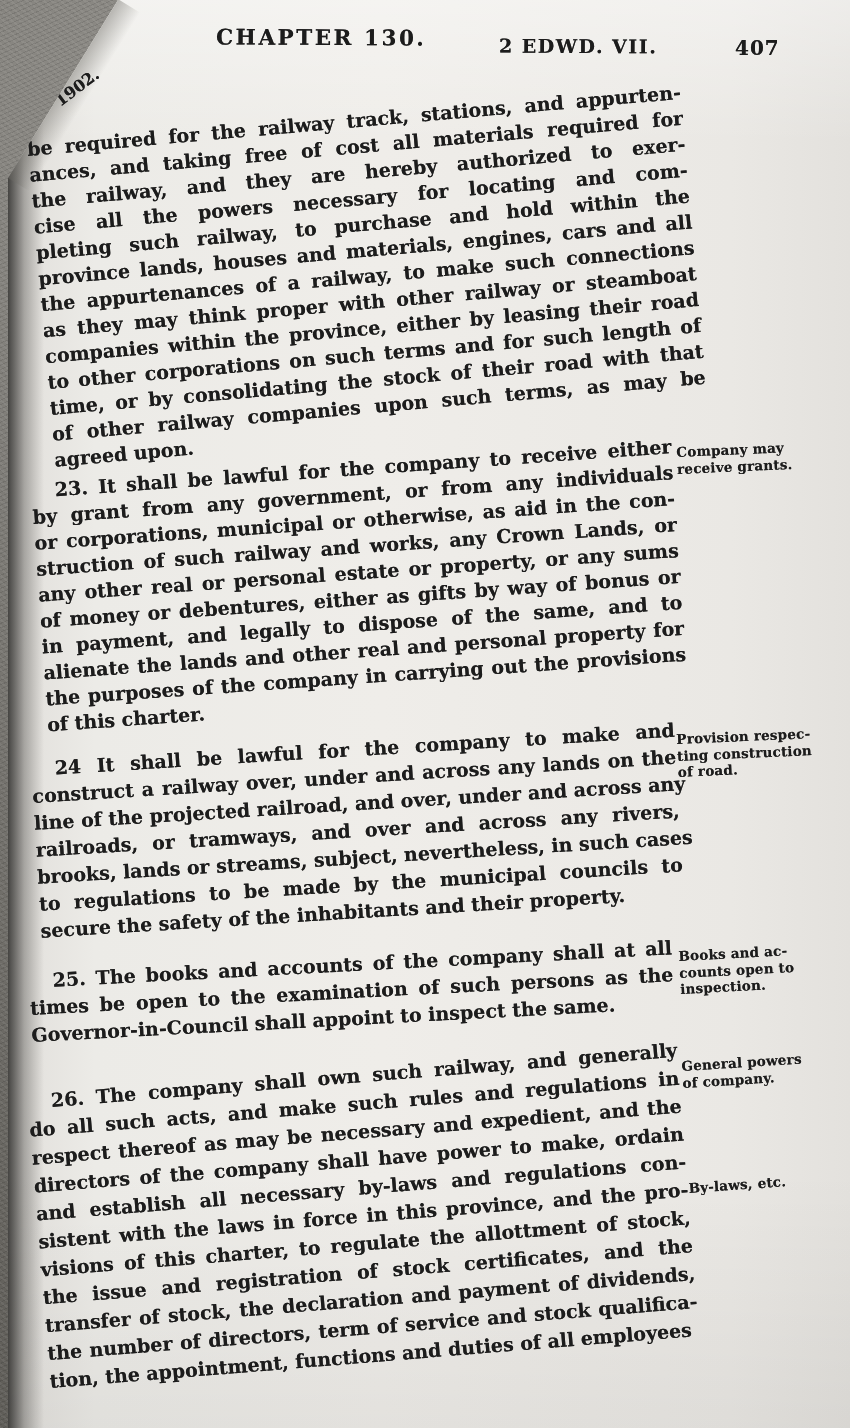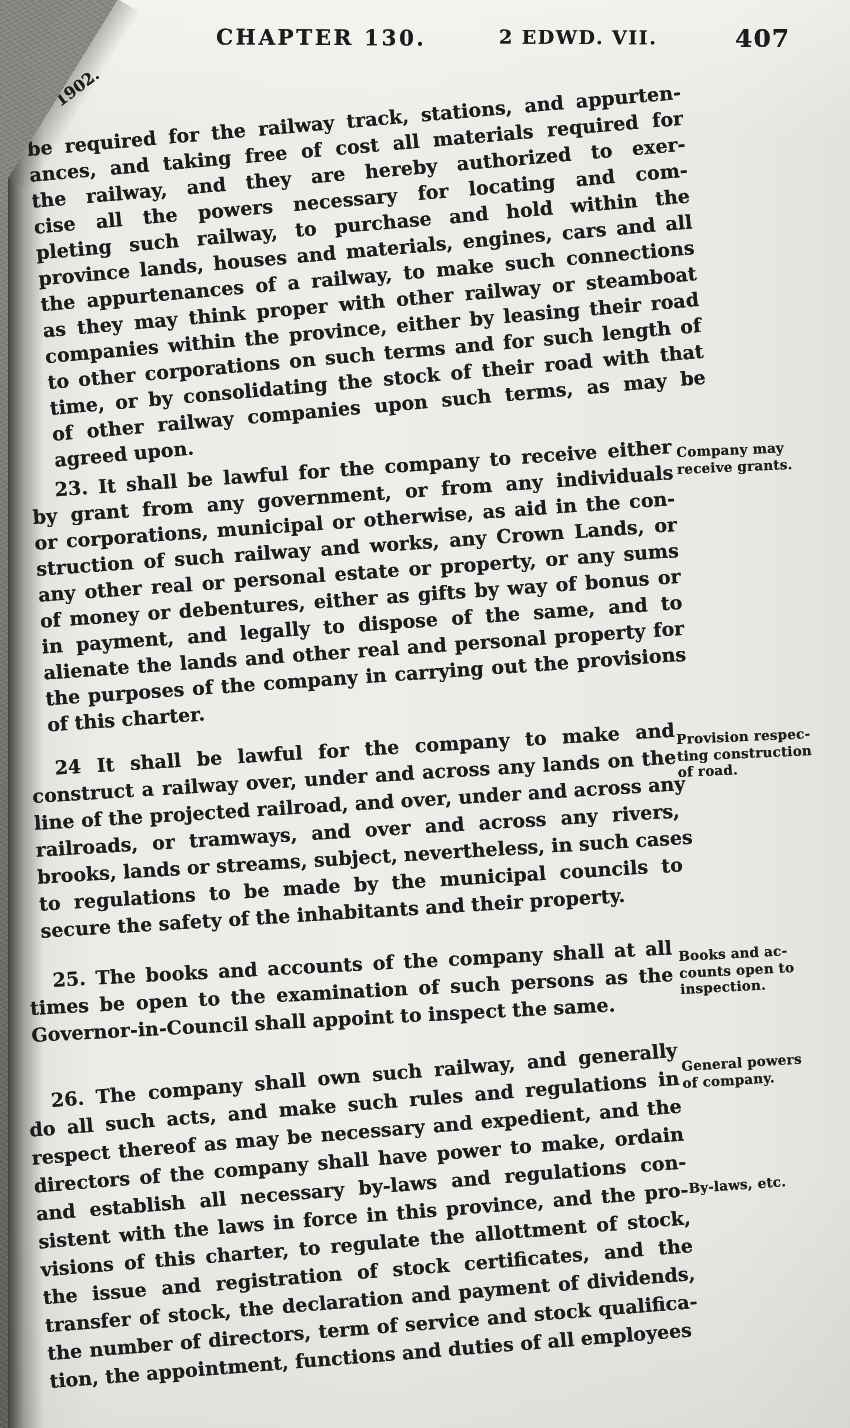--- a/index.html
+++ b/index.html
@@ -51,22 +51,22 @@
     position: absolute; font-size: 13.5px; line-height: 16.5px;
     white-space: pre-line; transform-origin: 0 0; letter-spacing: .2px;
   }
   #note-23  { left: 676px; top: 444px; width: 162px; transform: rotate(-2.5deg); }
   #note-24  { left: 676px; top: 731px; width: 168px; transform: rotate(-2.5deg); }
   #note-25  { left: 678px; top: 948px; width: 166px; transform: rotate(-3deg); }
   #note-26a { left: 681px; top: 1058px; width: 158px; transform: rotate(-3.5deg); }
   #note-26b { left: 688px; top: 1180px; width: 148px; transform: rotate(-4deg); }
 
   #chapter { position: absolute; left: 216px; top: 25px; font-size: 21.5px; letter-spacing: 2.5px; transform: rotate(.3deg); }
-  #regnal  { position: absolute; left: 499px; top: 26px; font-size: 19px; letter-spacing: 1.5px; transform: rotate(.3deg); }
-  #pagenum { position: absolute; left: 735px; top: 24px; font-size: 25px; letter-spacing: 1px; }
+  #regnal  { position: absolute; left: 499px; top: 35px; font-size: 19px; letter-spacing: 1.5px; transform: rotate(.3deg); }
+  #pagenum { position: absolute; left: 735px; top: 36px; font-size: 20px; letter-spacing: 1px; }
   #year    { position: absolute; left: 52px; top: 78px; font-size: 16px; transform: rotate(-37deg); }
 </style>
 </head>
 <body>
 
 <div class="page">
   <div class="gutter"></div>
   <div class="cut-shade"></div>
 
   <div id="chapter" class="ink">CHAPTER 130.</div>

